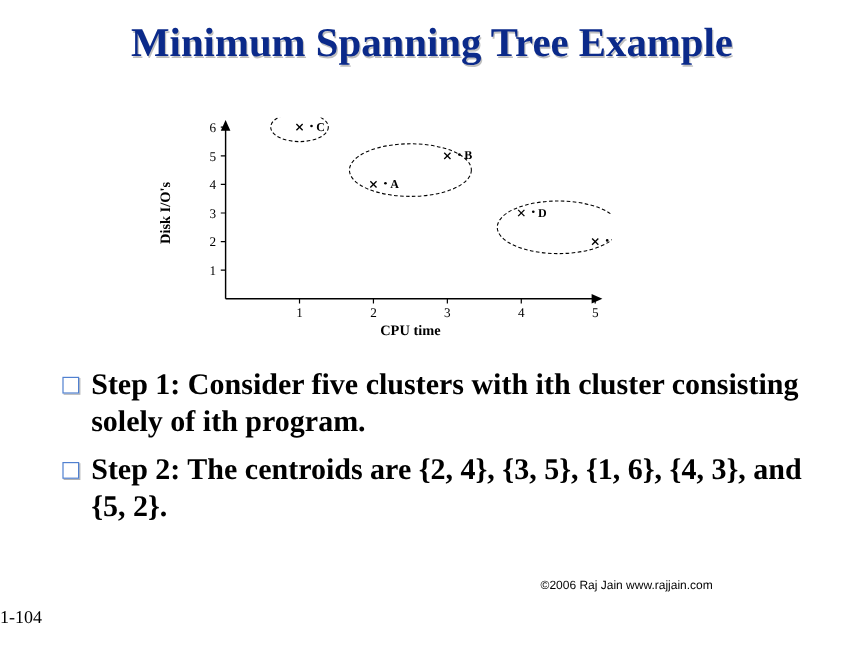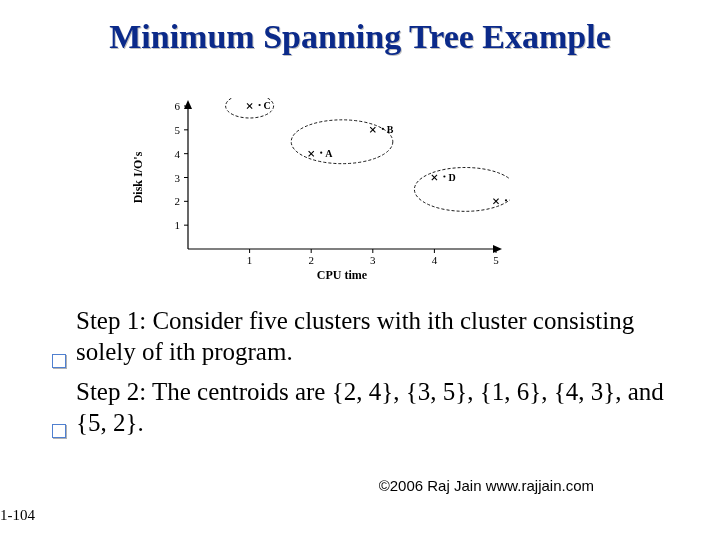--- a/index.html
+++ b/index.html
@@ -47,38 +47,39 @@
   .bullets {
     position: absolute;
     top: 305px;
     left: 52px;
     width: 620px;
     font-size: 25px;
     line-height: 1.25;
   }
   .bullet {
     display: flex;
-    align-items: flex-end;
+    align-items: flex-start;
     margin-bottom: 8px;
+    font-weight: bold;
   }
   .bullet-mark {
     flex: 0 0 auto;
     width: 12px;
     height: 12px;
     border: 1.5px solid #5080d0;
     margin-top: 9px;
     margin-right: 10px;
     background: #fff;
     box-shadow: 1px 1px 0 rgba(0,0,0,0.3);
   }
   .copyright {
     position: absolute;
     right: 14px;
     bottom: 46px;
-    font-size: 15px;
+    font-size: 10px;
     font-family: Arial, sans-serif;
     color: #000;
   }
   .slidenum {
     position: absolute;
     left: 0;
     width: 720px;
     bottom: 16px;
     text-align: left;
     font-size: 15px;

